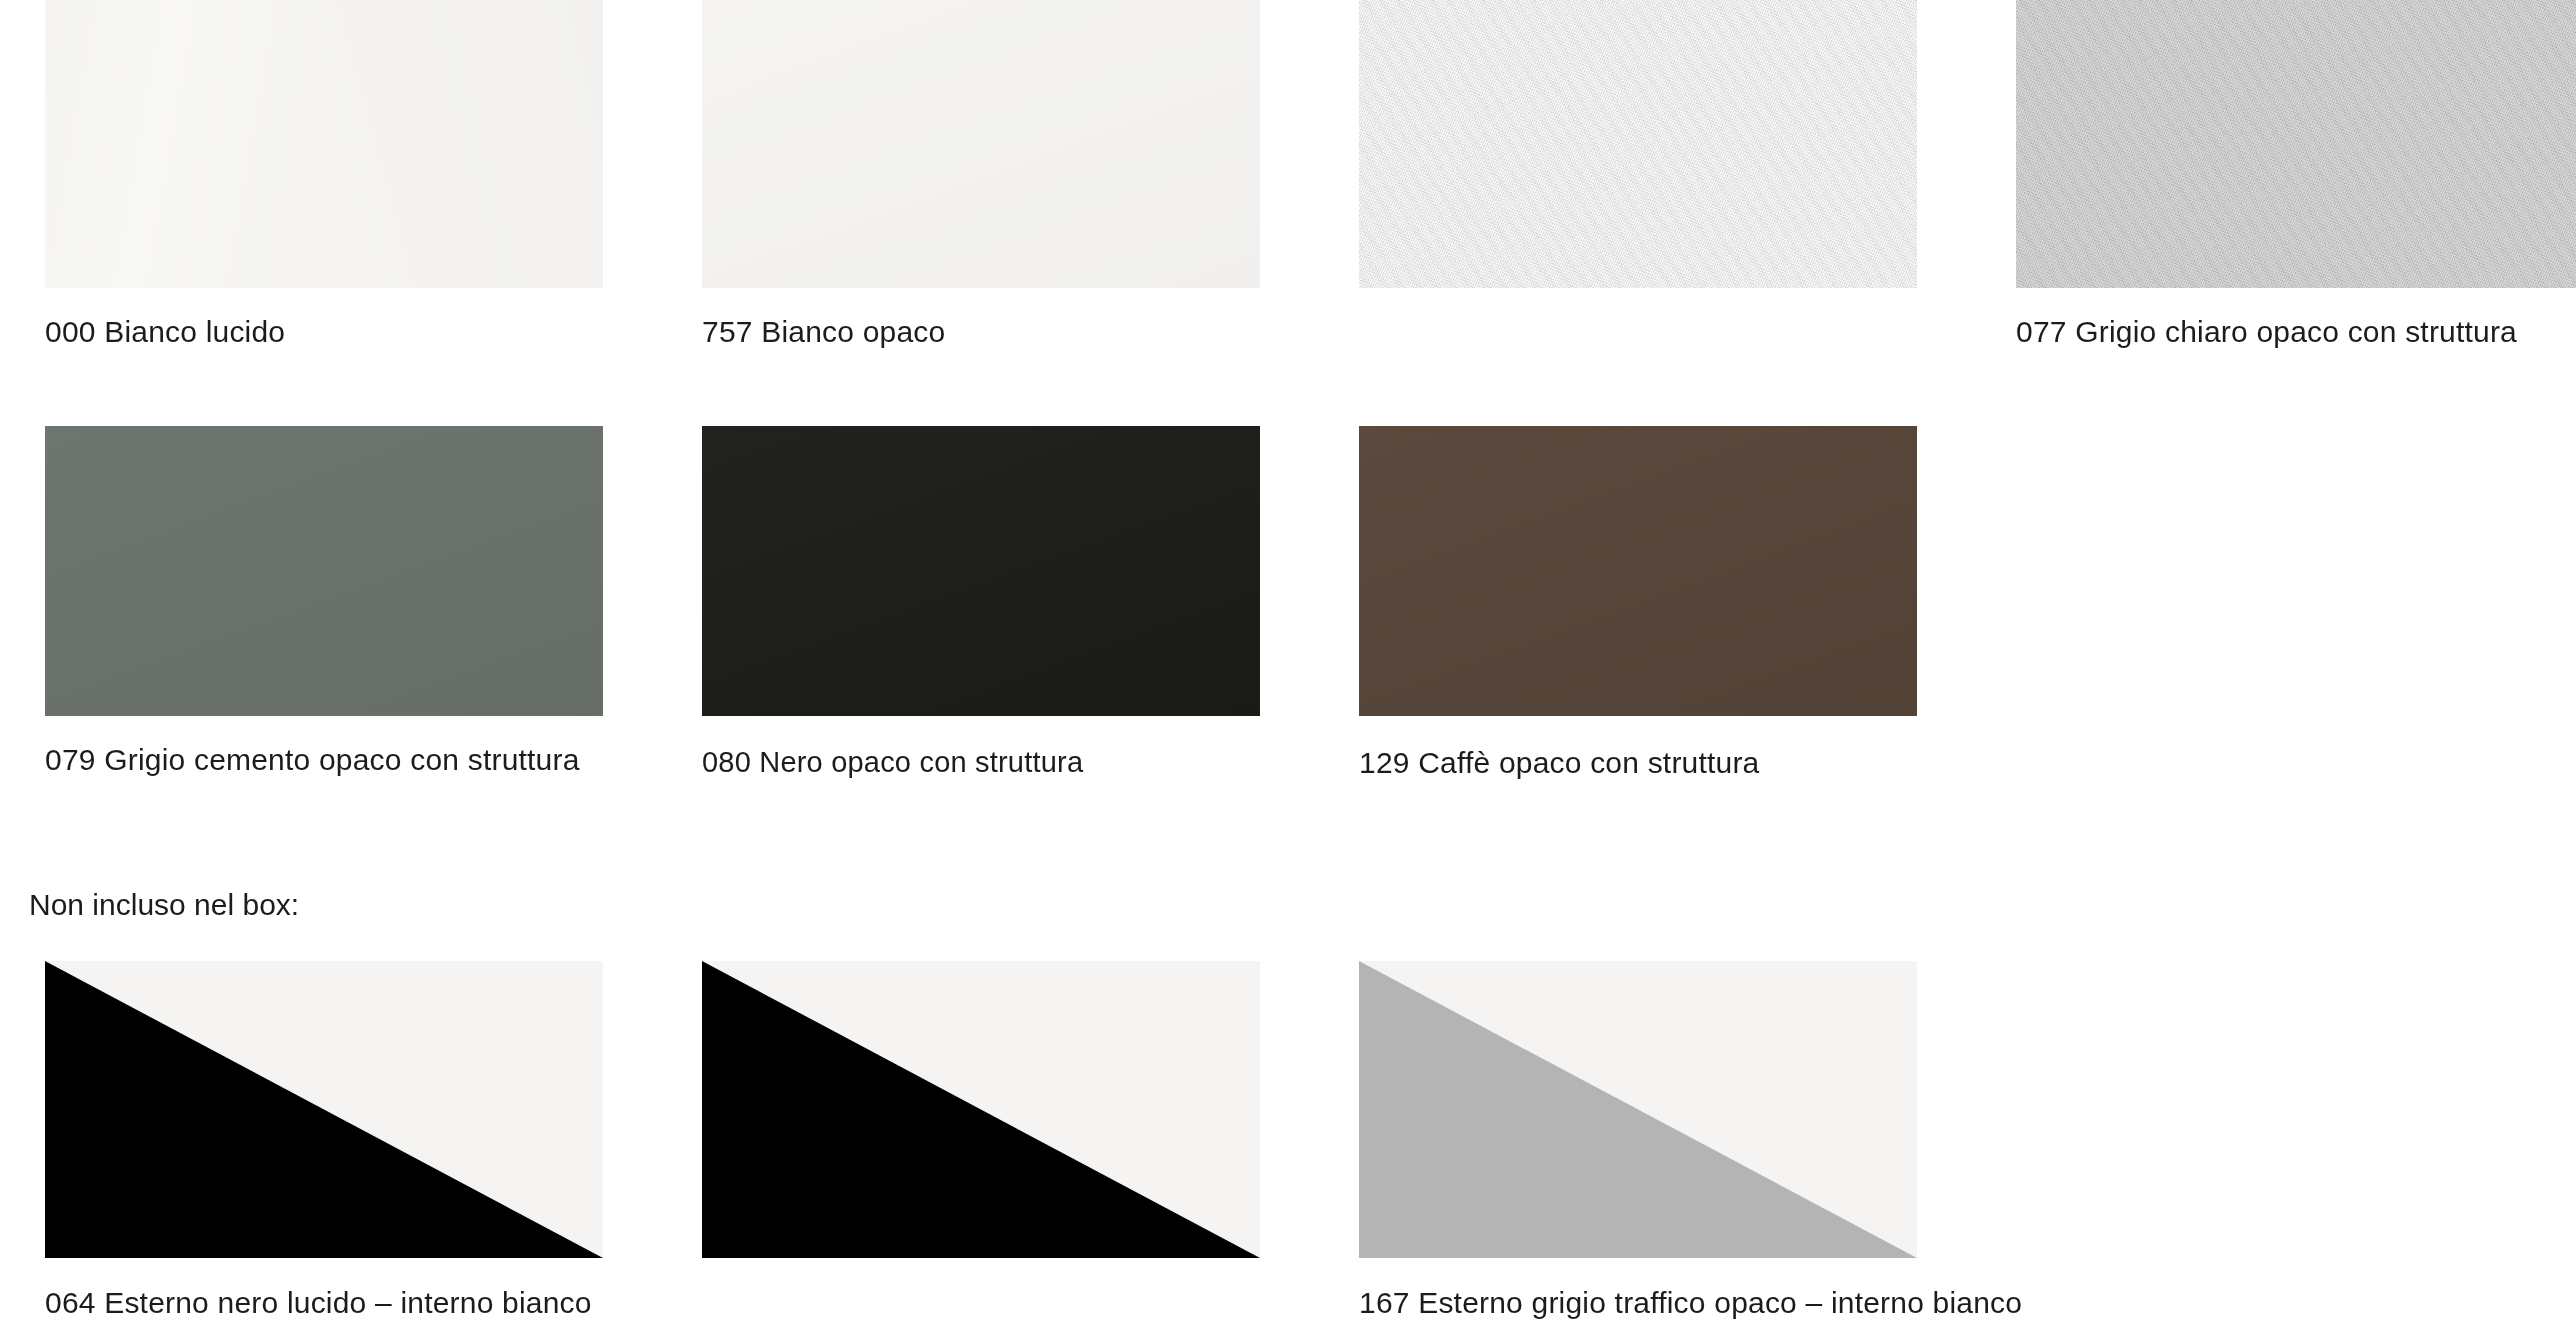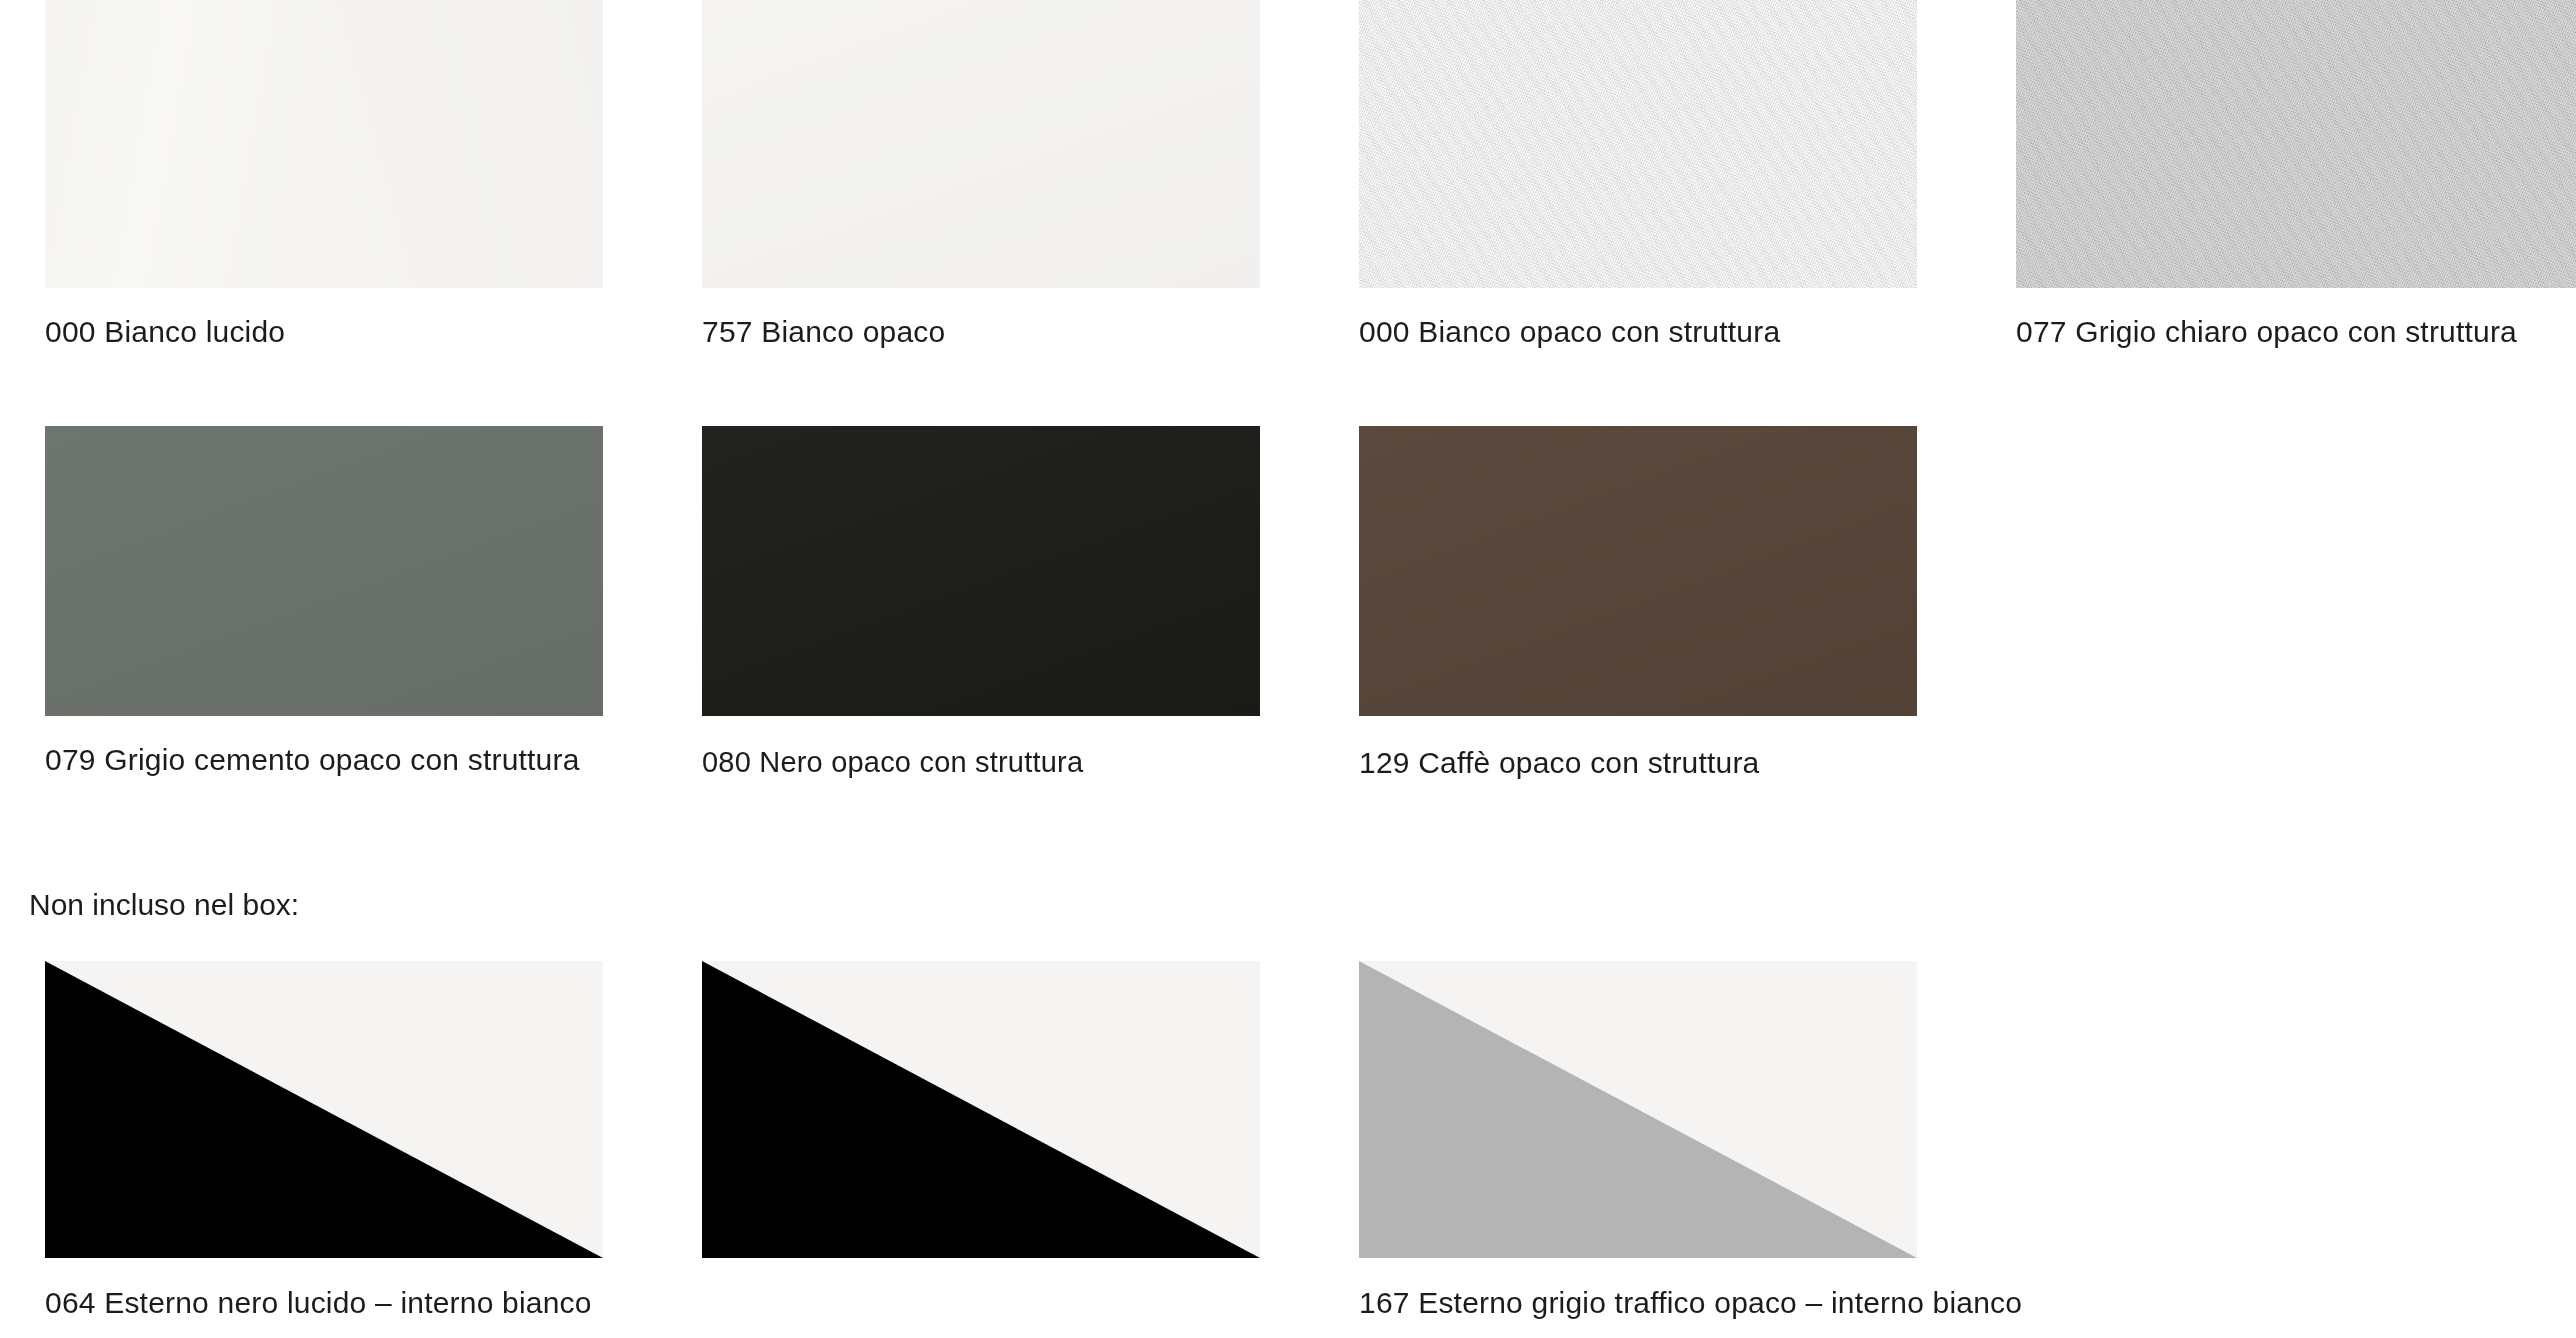--- a/index.html
+++ b/index.html
@@ -194,21 +194,20 @@
       <span class="swatch-label">000 Bianco lucido</span>
     </div>
 
     <div class="swatch-cell">
       <div class="swatch tex-flat" style="background-color: rgb(245, 244, 242);"></div>
       <span class="swatch-label">757 Bianco opaco</span>
     </div>
 
     <div class="swatch-cell">
       <div class="swatch tex-fine" style="background-color: rgb(241, 241, 239);"></div>
-      <span class="swatch-label">000 Bianco opaco con struttura</span>
     </div>
 
     <div class="swatch-cell">
       <div class="swatch tex-fine tex-soft" style="background-color: rgb(191, 192, 191);"></div>
       <span class="swatch-label">077 Grigio chiaro opaco con struttura</span>
     </div>
 
   </div>
 
   <div class="swatch-row" id="row-2">

